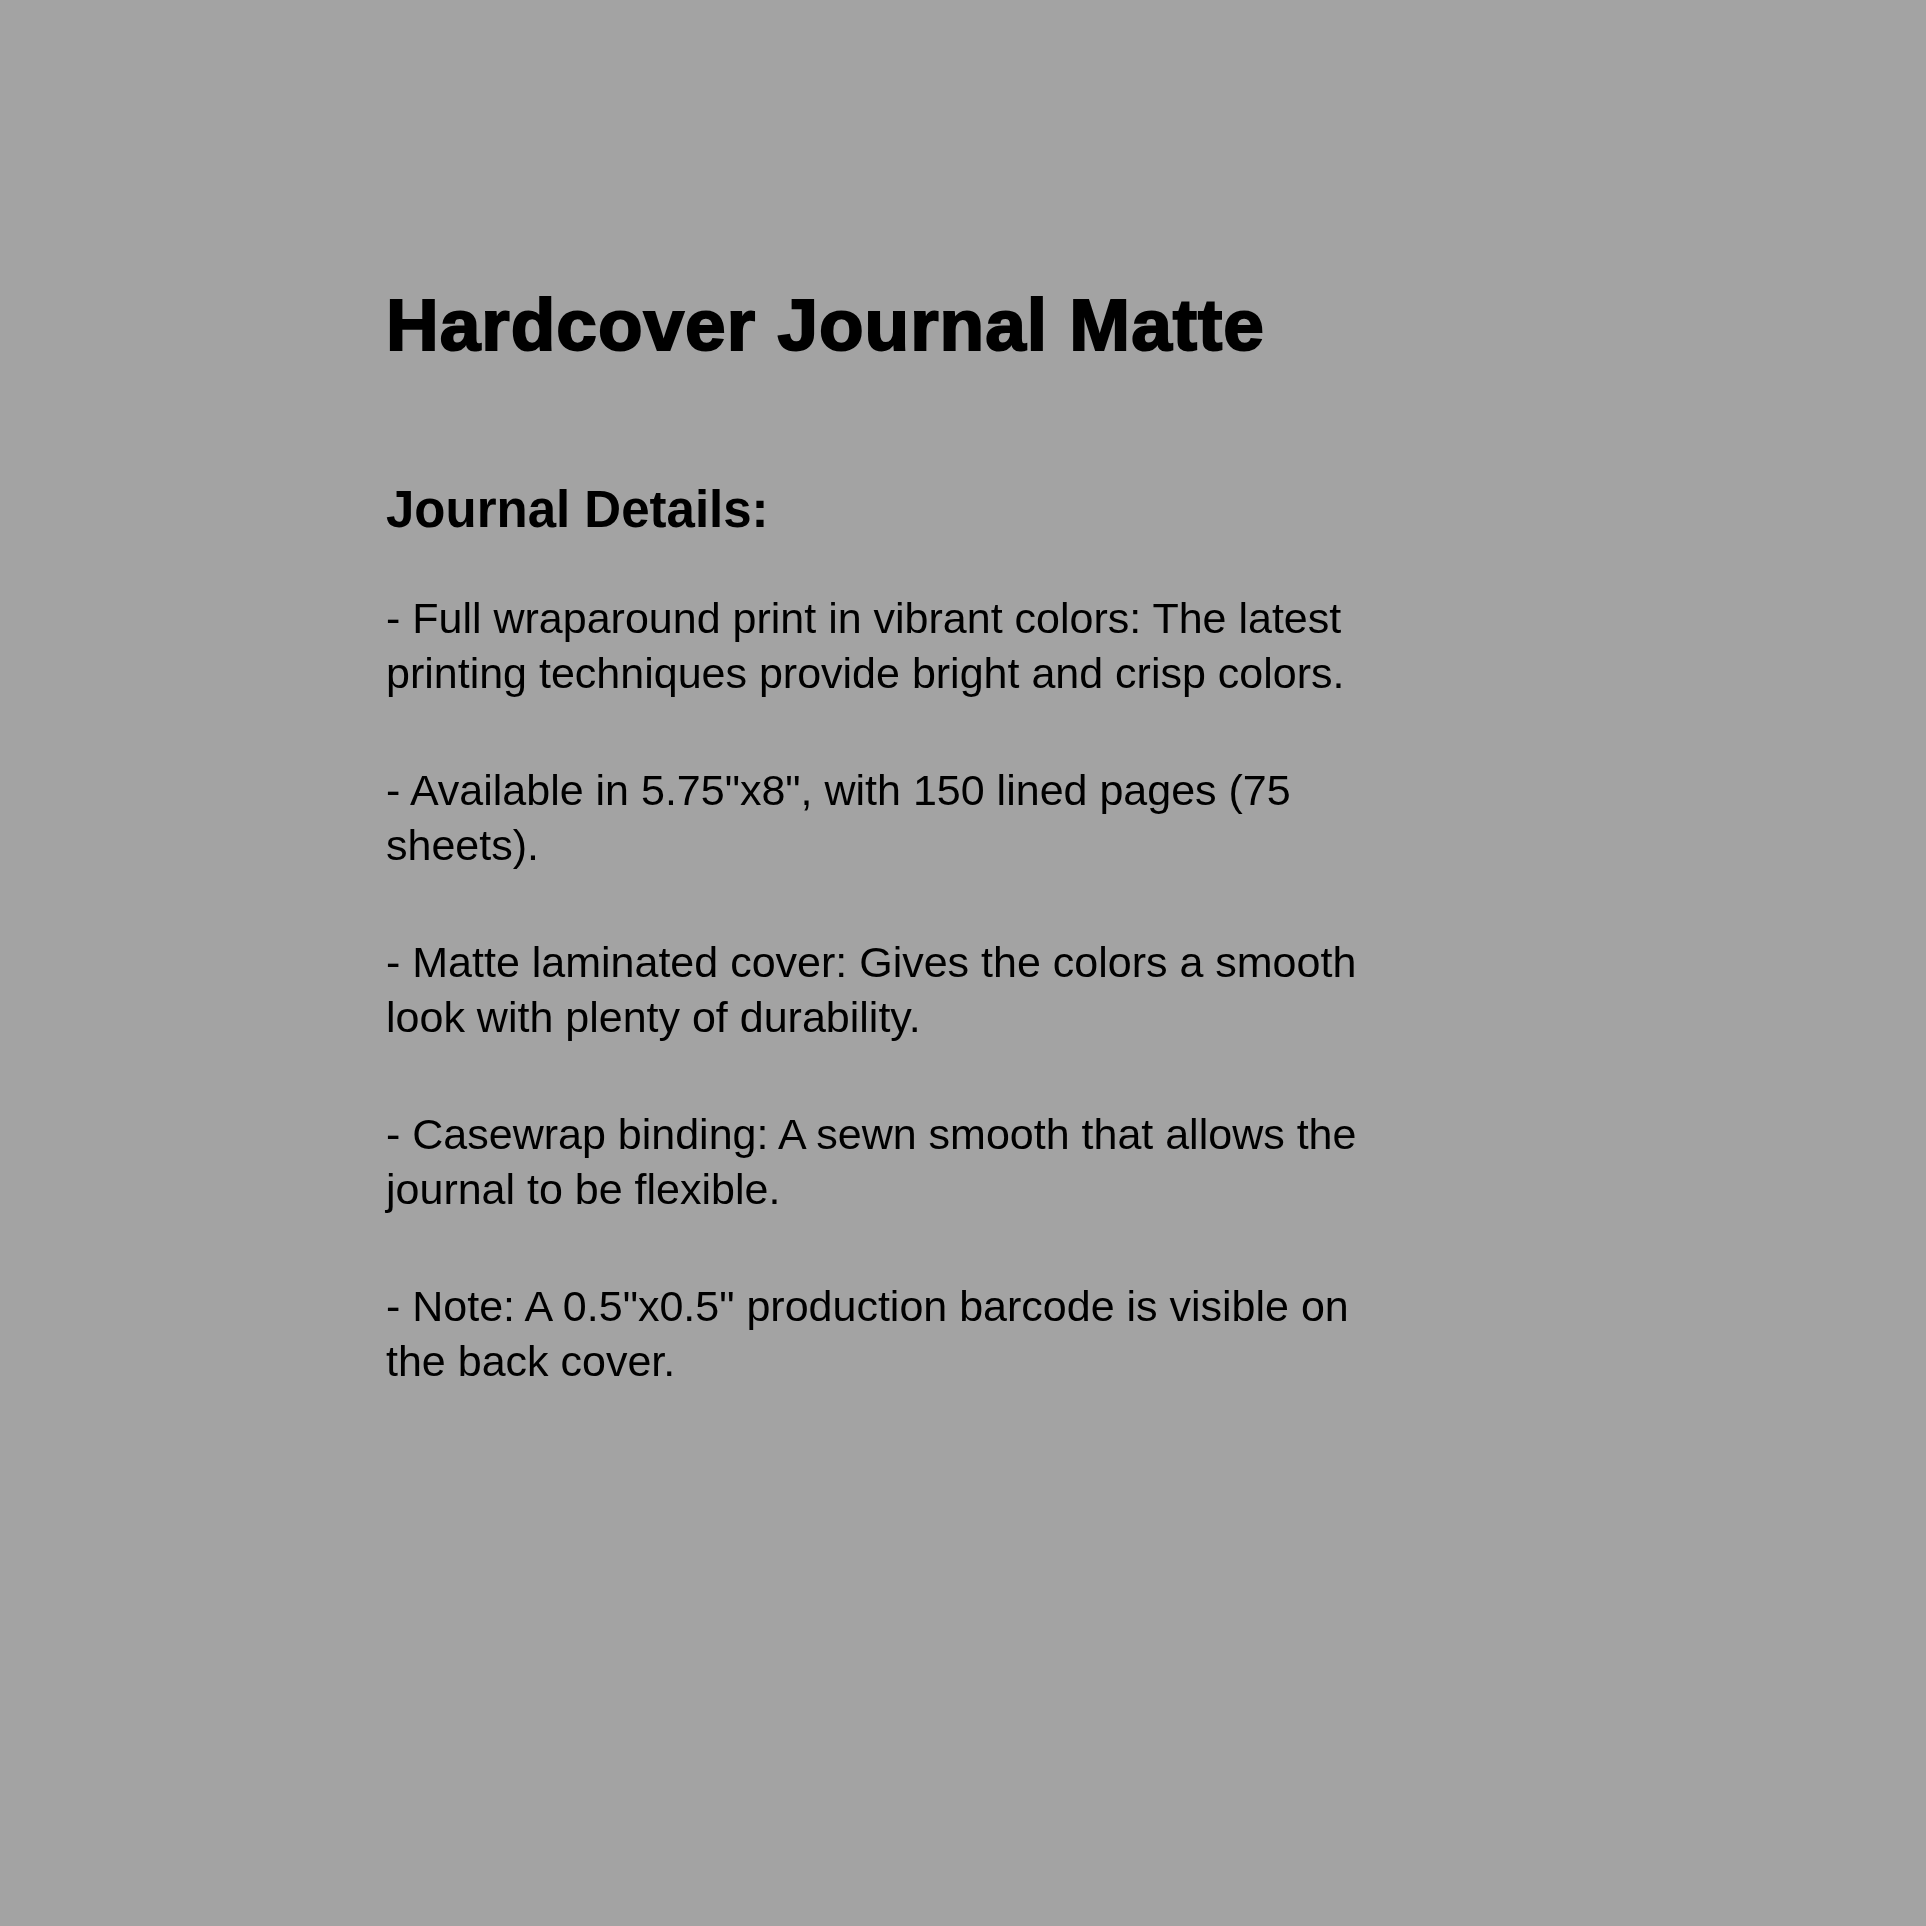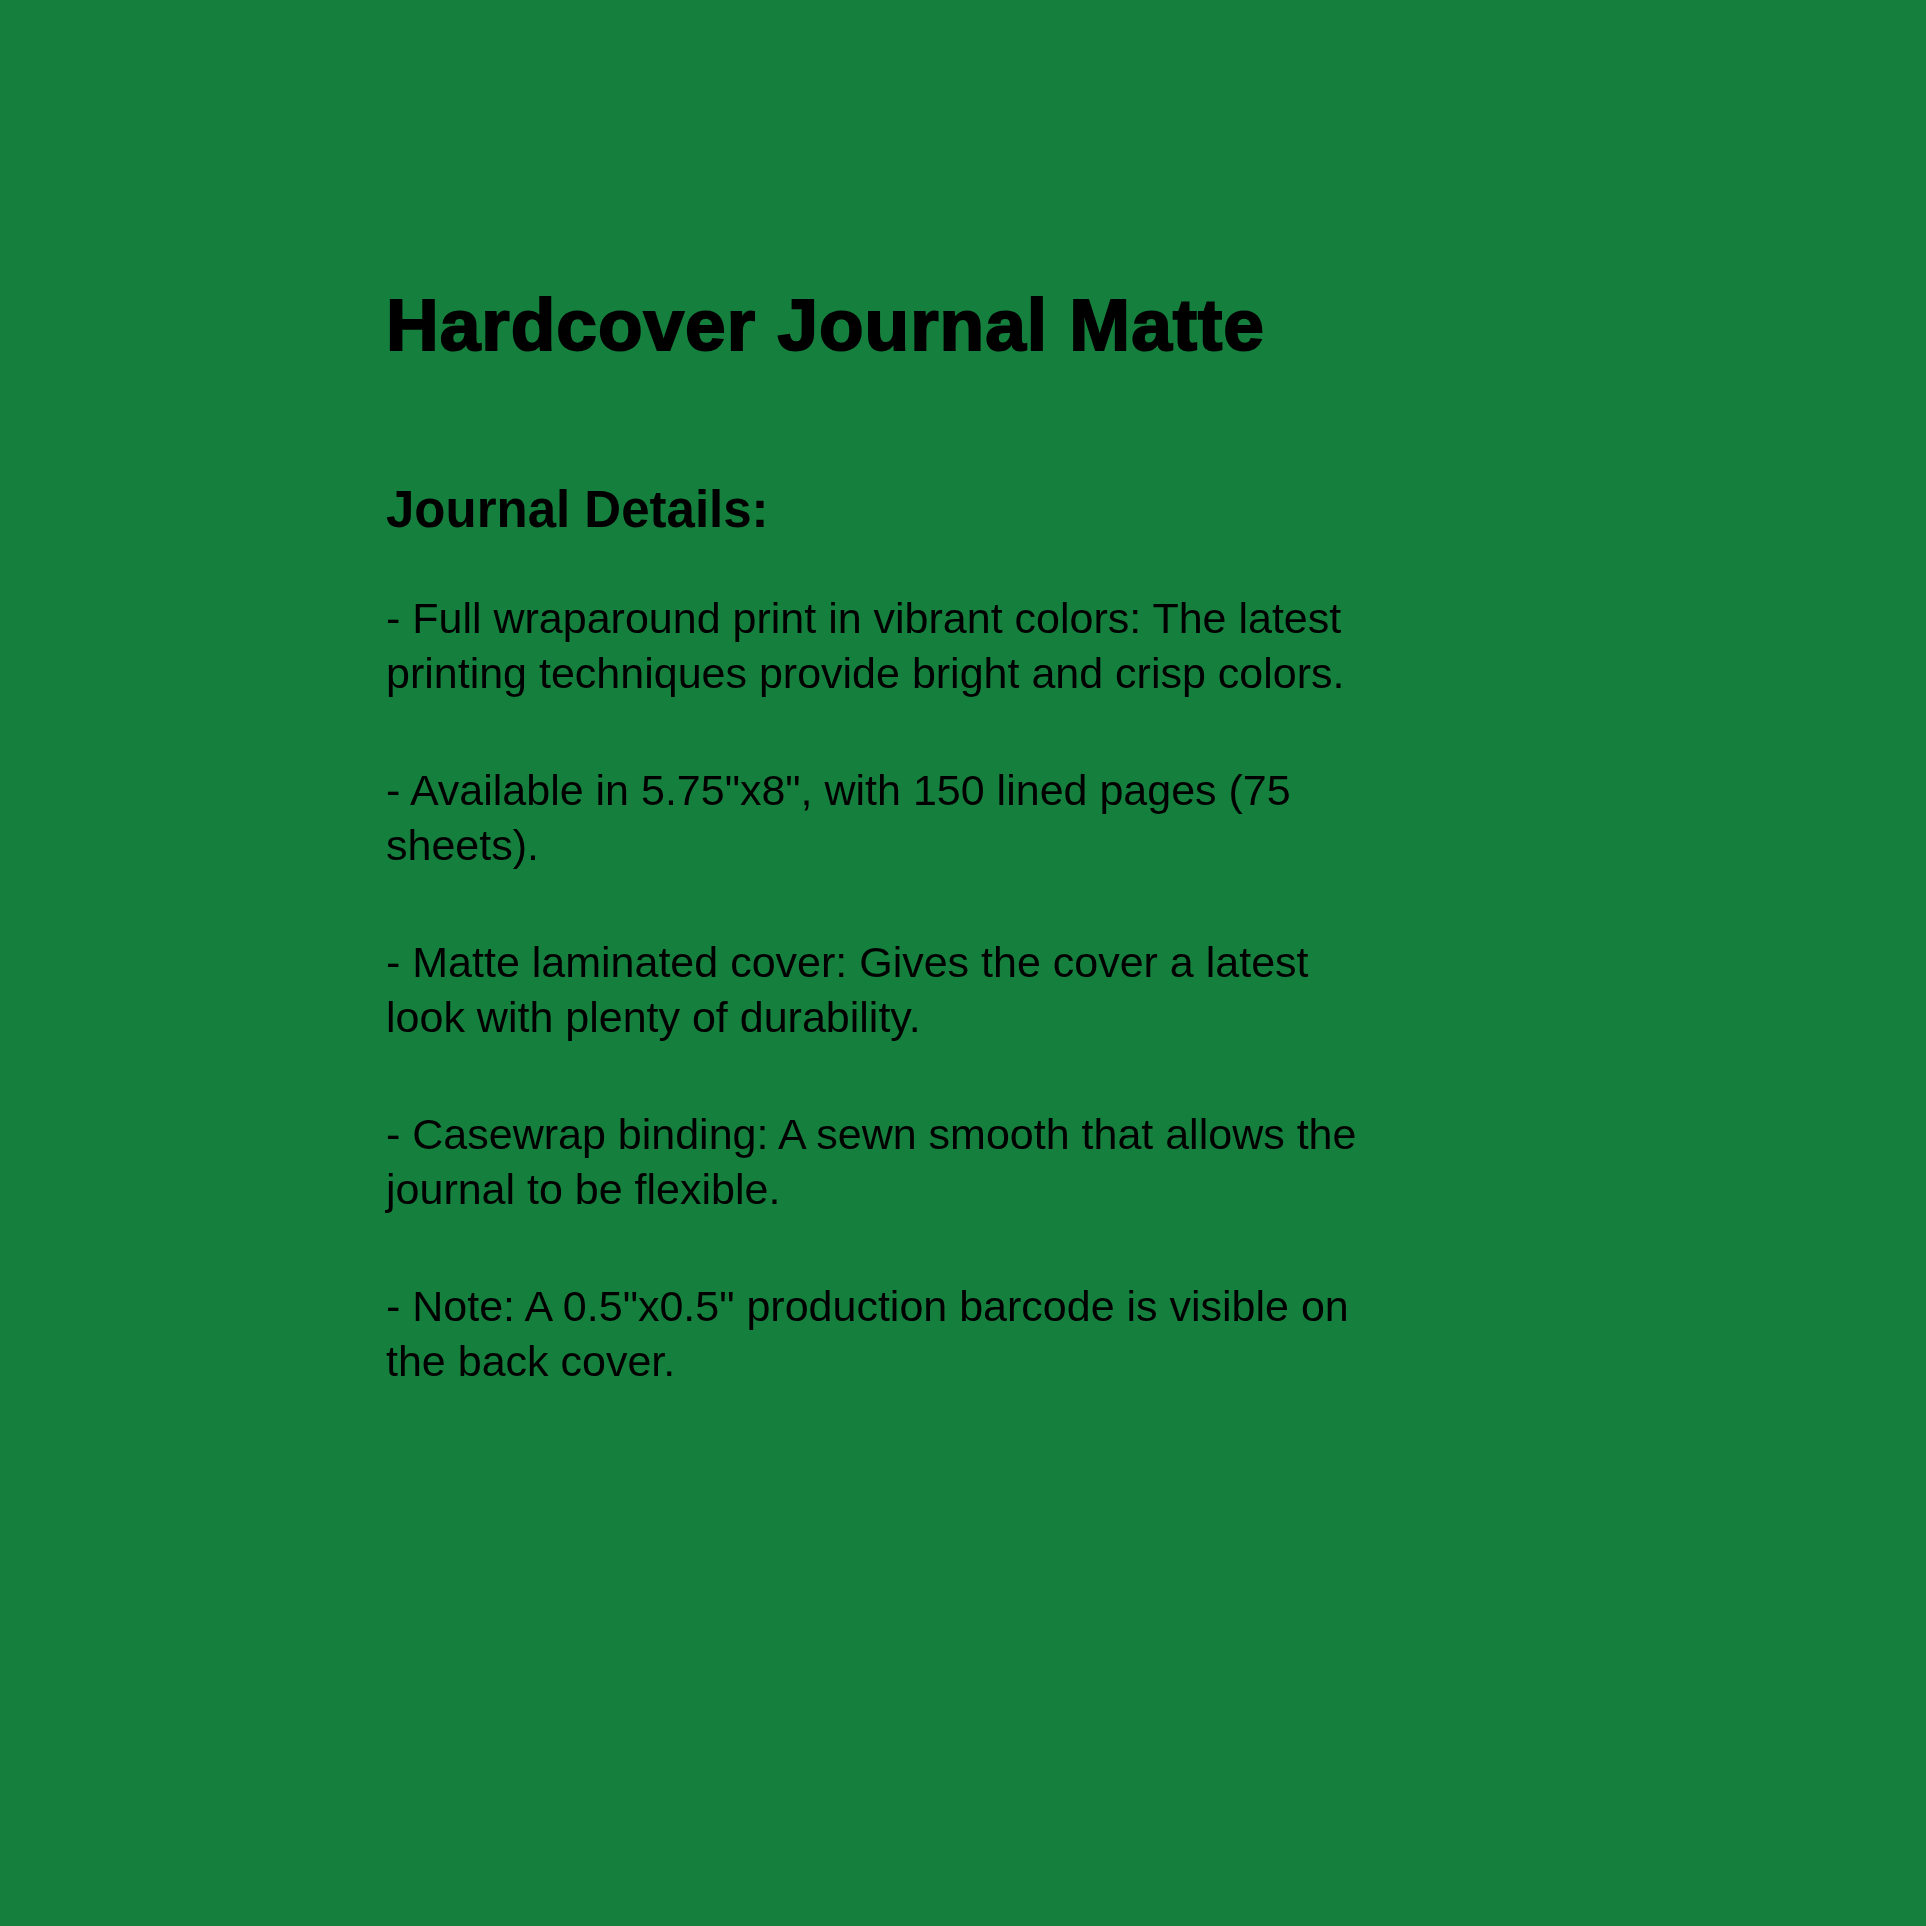--- a/index.html
+++ b/index.html
@@ -5,21 +5,21 @@
   * { box-sizing: border-box; }
   html, body {
     margin: 0;
     padding: 0;
     background: #ffffff;
   }
   .page {
     position: relative;
     width: 1927px;
     height: 1927px;
-    background: #15803d;
+    background: #a3a3a3;
     overflow: hidden;
     font-family: "Liberation Sans", sans-serif;
     color: #000000;
   }
   .content {
     position: absolute;
     left: 386px;
     top: 0;
     width: 1307px;
   }
@@ -56,21 +56,21 @@
 
 <div class="page">
   <div class="content">
     <h1 class="doc-title">Hardcover Journal Matte</h1>
     <h2 class="section-heading">Journal Details:</h2>
     <div class="details">
       <p class="detail-item">- Full wraparound print in vibrant colors: The latest
 printing techniques provide bright and crisp colors.</p>
       <p class="detail-item">- Available in 5.75"x8", with 150 lined pages (75
 sheets).</p>
-      <p class="detail-item">- Matte laminated cover: Gives the cover a latest
+      <p class="detail-item">- Matte laminated cover: Gives the colors a smooth
 look with plenty of durability.</p>
       <p class="detail-item">- Casewrap binding: A sewn smooth that allows the
 journal to be flexible.</p>
       <p class="detail-item">- Note: A 0.5"x0.5" production barcode is visible on
 the back cover.</p>
     </div>
   </div>
 </div>
 
 

